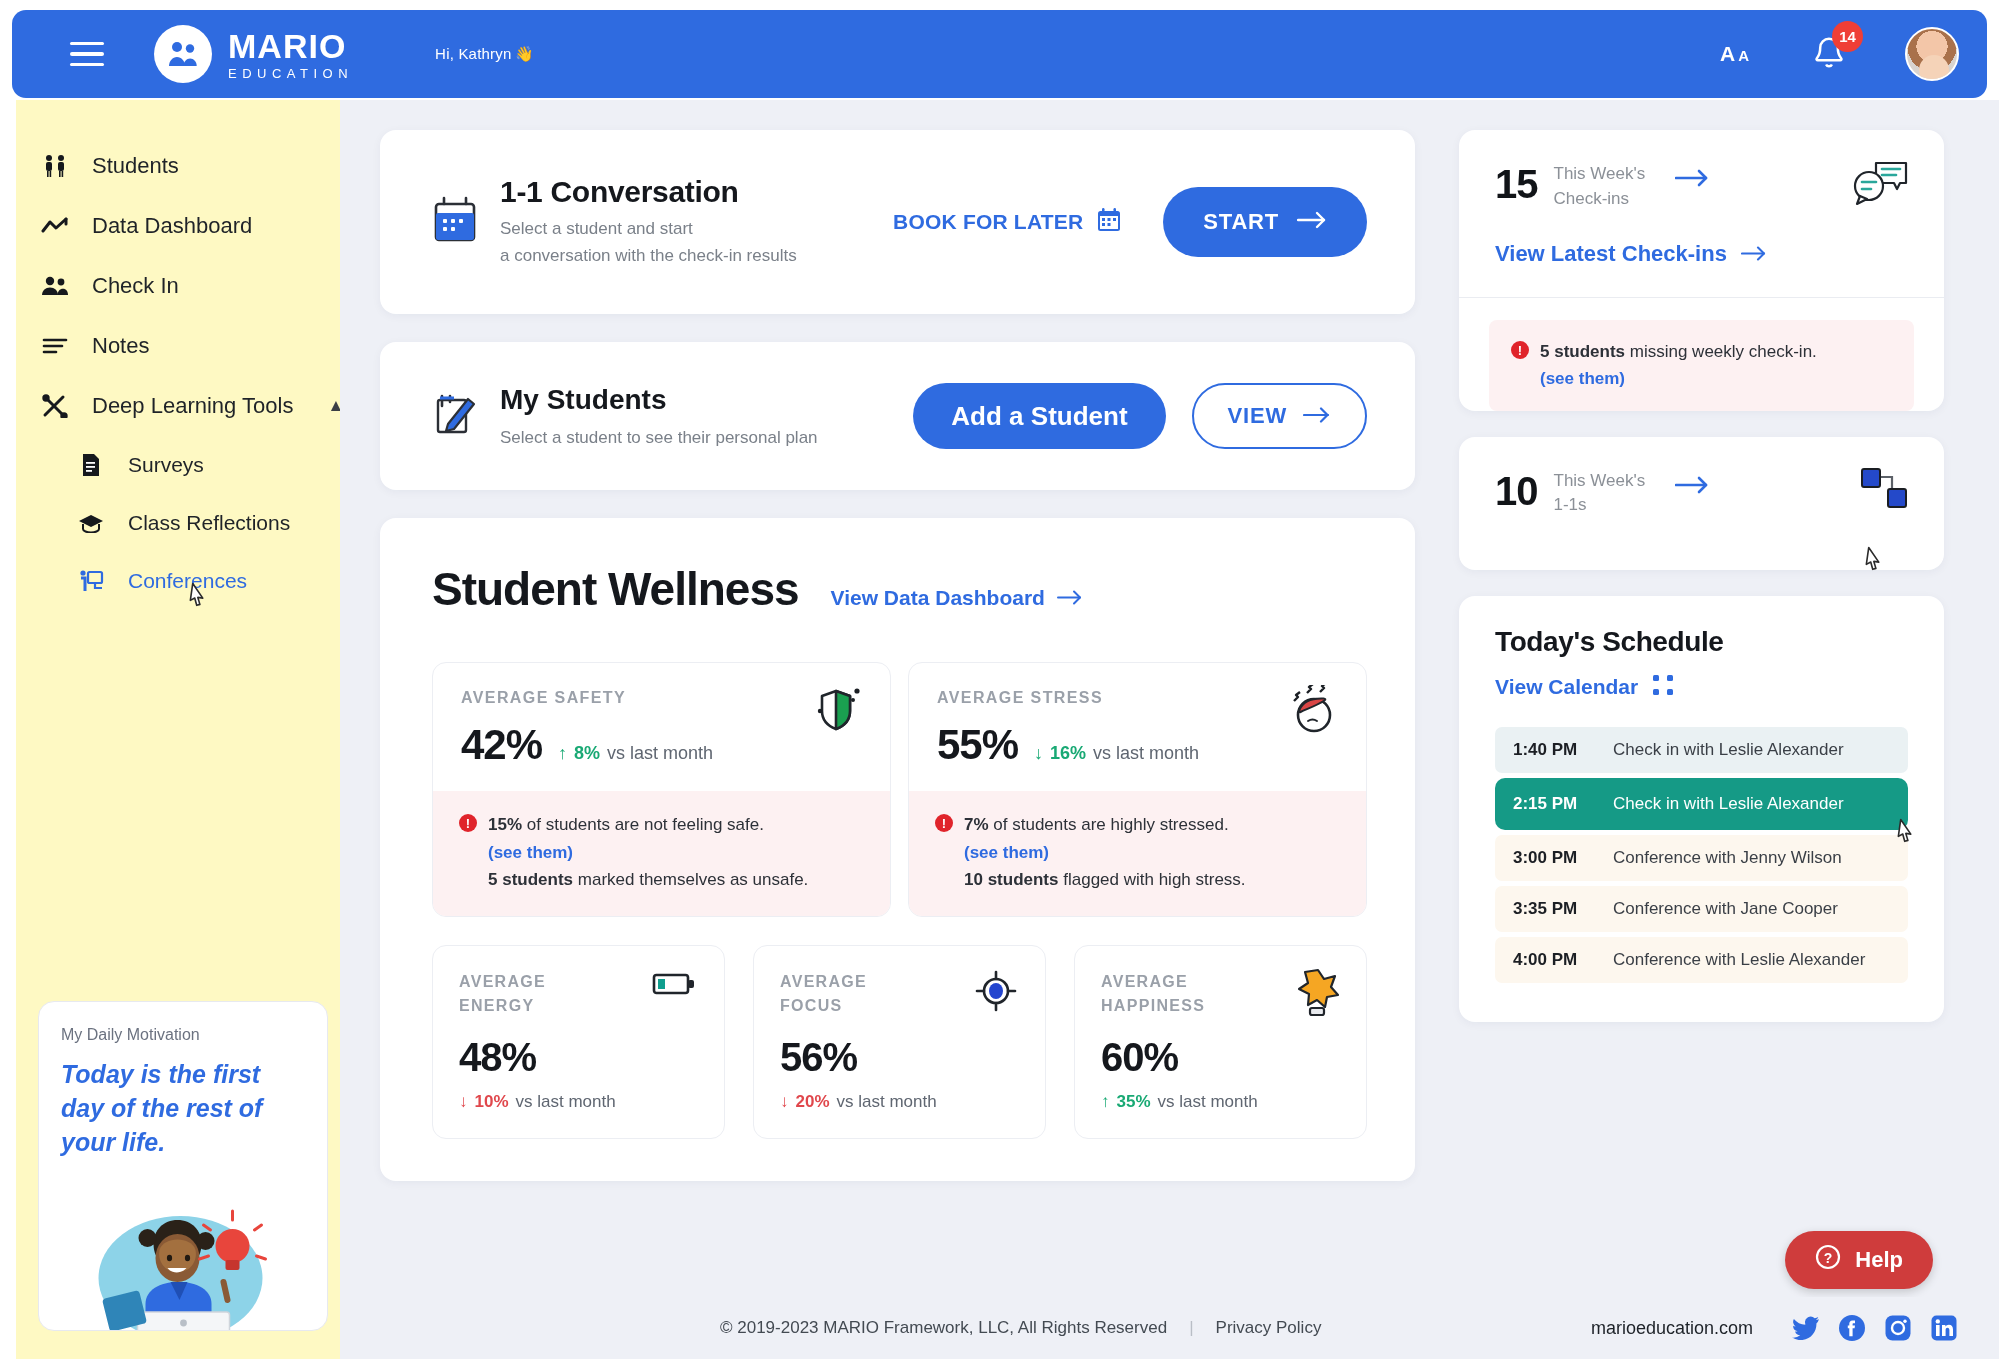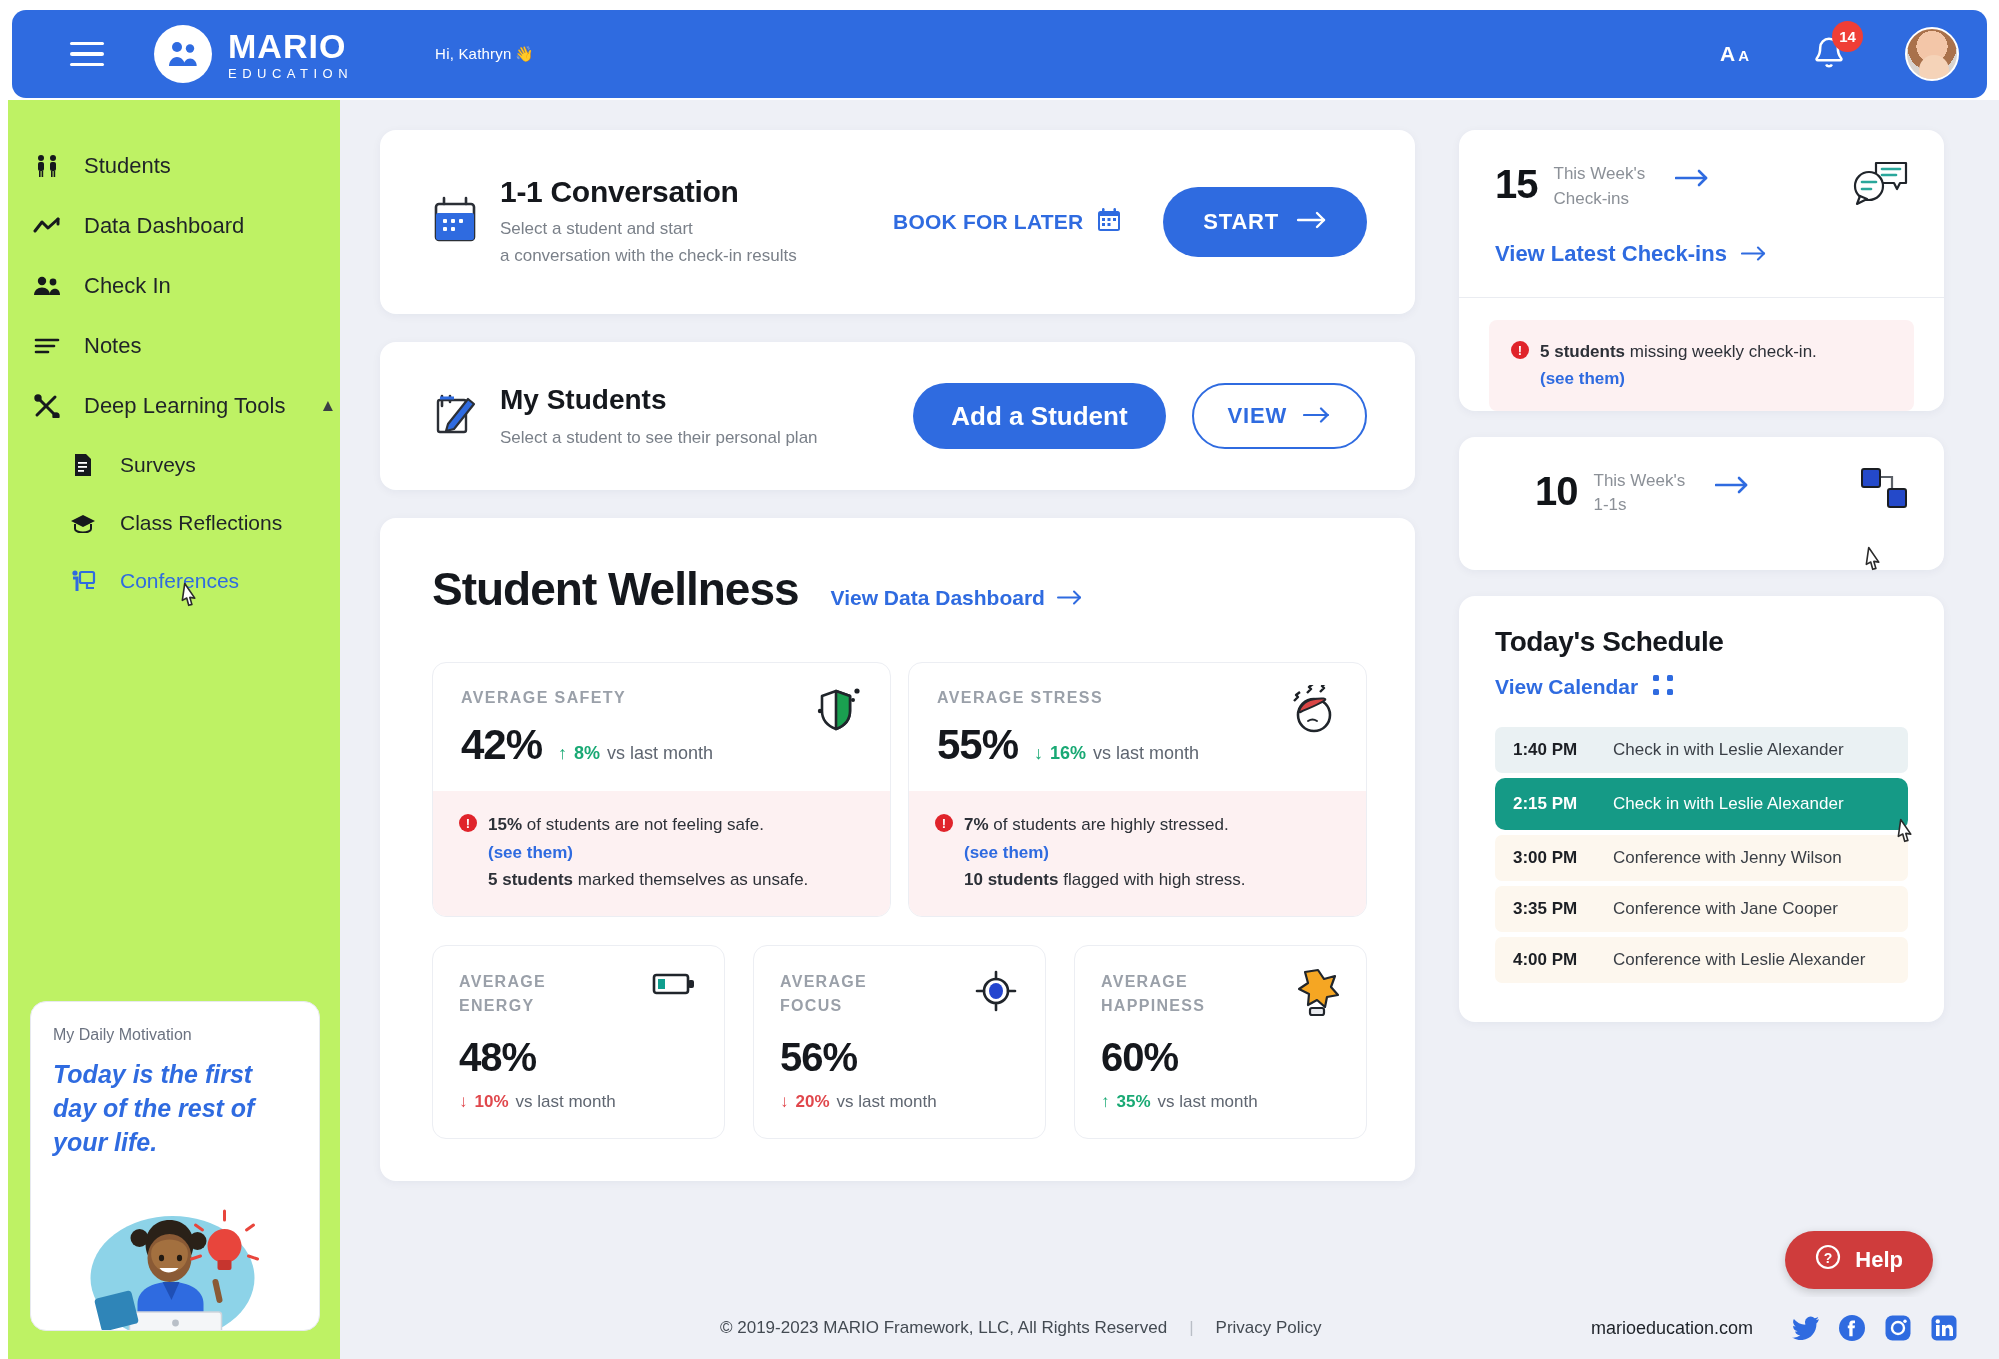--- a/index.html
+++ b/index.html
@@ -47,22 +47,22 @@
     border:2px solid #fff; overflow:hidden; cursor:pointer;
     position:relative;
   }
   .avatar::after{
     content:""; position:absolute; left:12px; top:26px; width:30px; height:30px;
     border-radius:50%; background:#f5d3b8;
   }
 
   
   .sidebar {
-    position:absolute; top:100px; left:8px; width:340px; bottom:0;
-    background:#bef264; padding-top:36px;
+    position:absolute; top:100px; left:16px; width:340px; bottom:0;
+    background:#fef9c3; padding-top:36px;
   }
   .nav-item {
     display:flex; align-items:center; gap:20px;
     padding: 17px 0 17px 22px; font-size:22px; color:#1f2328; cursor:pointer;
   }
   .nav-item .ico { width:34px; display:flex; align-items:center; justify-content:center; }
   .nav-item.sub { padding-left:58px; font-size:21px; }
   .nav-item.active { color:#2f6be0; }
   .chev { margin-left:14px; color:#3b3f45; font-size:17px; }
 
@@ -660,21 +660,21 @@
                 <div>
                   <span><b>5 students</b>
                   <span>missing weekly check-in.</span></span>
                   <span class="see">(see them)</span>
                 </div>
               </div>
             </div>
           </div>
 
           <div class="card rc" style="position:relative;">
-            <div class="rc-top" style="padding-bottom:52px;margin-left:40px;">
+            <div class="rc-top" style="padding-bottom:52px;">
               <div class="rc-num">10</div>
               <div class="rc-lbl">
                 <div>This Week's</div>
                 <div>1-1s</div>
               </div>
               <span class="rc-arrow">
                 <svg width="36" height="20" viewBox="0 0 36 20" fill="none" stroke="#2f6be0" stroke-width="2.6" stroke-linecap="round" stroke-linejoin="round">
                     <path d="M1 10h30"></path>
                     <path d="M24 3l7 7-7 7"></path>
                   </svg>

